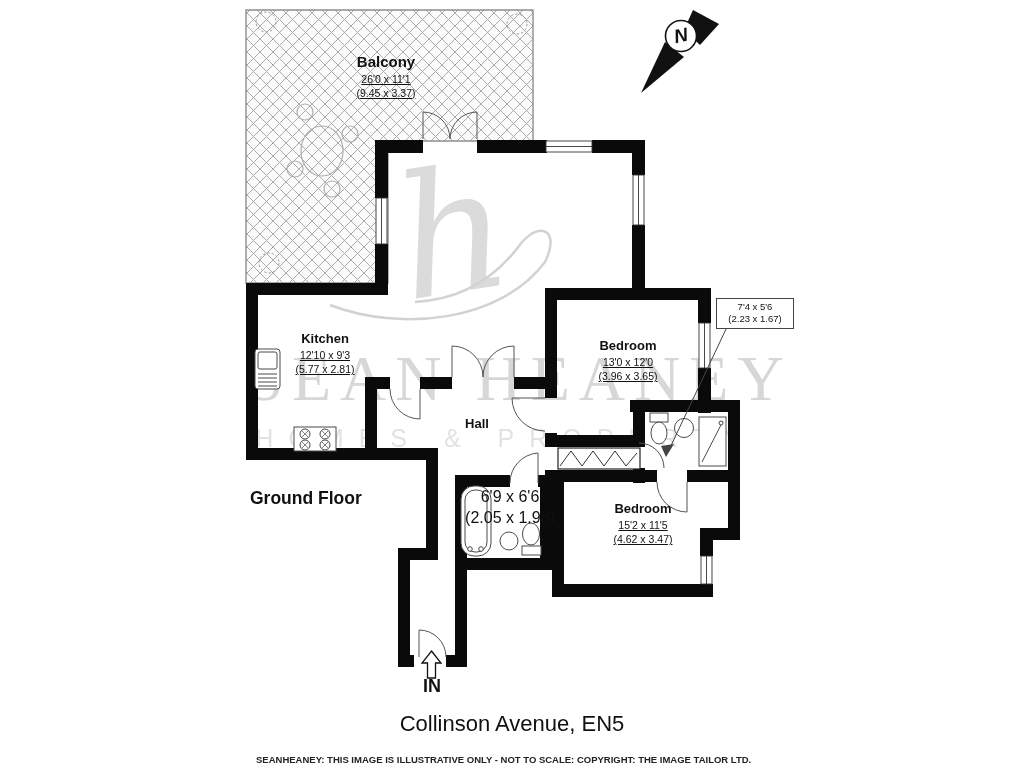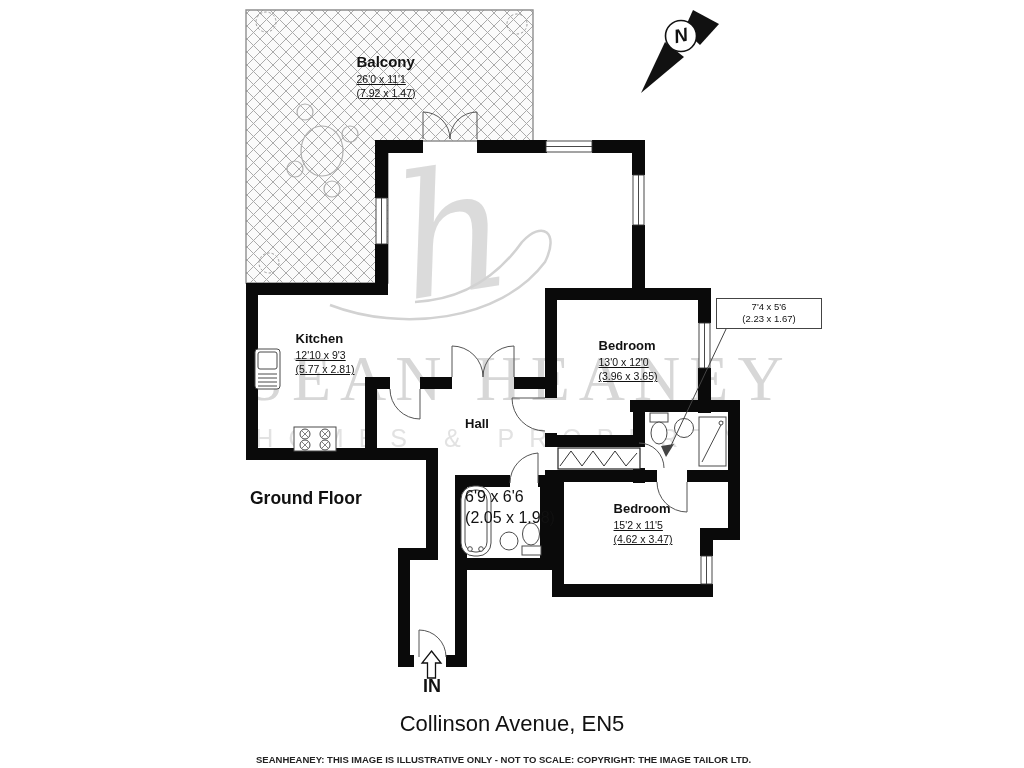--- a/index.html
+++ b/index.html
@@ -10,28 +10,28 @@
 
   
   .wm-monogram{position:absolute;left:398px;top:148px;font-family:"DejaVu Serif",serif;
     font-style:italic;font-size:170px;color:rgba(160,160,160,.38);transform:rotate(-9deg);line-height:1;}
   .wm-name{position:absolute;left:520px;top:342px;transform:translateX(-50%);
     font-family:"Liberation Serif",serif;font-size:64px;letter-spacing:9px;color:#d7d7d7;white-space:nowrap;}
   .wm-tagline{position:absolute;left:505px;top:424px;transform:translateX(-50%);
     font-size:25px;letter-spacing:15px;color:#e2e2e2;white-space:nowrap;}
 
   
-  .room-label{position:absolute;transform:translateX(-50%);white-space:nowrap;}
+  .room-label{position:absolute;text-align:center;transform:translateX(-50%);white-space:nowrap;}
   .rname{font-weight:bold;font-size:15px;line-height:1.3;}
   .rname-lg{font-weight:bold;font-size:13px;line-height:1.3;}
   .rdim{font-size:10.5px;line-height:1.35;text-decoration:underline;}
   .rdim-sm{font-size:16px;line-height:1.3;}
 
   .dim-box{position:absolute;left:716px;top:298px;width:76px;border:1px solid #444;background:#fff;
-    text-align:center;font-size:9.5px;line-height:1.3;padding:2px 14px;}
+    text-align:center;font-size:9.5px;line-height:1.3;padding:2px 0;}
 
   .floor-label{position:absolute;left:250px;top:488px;font-weight:bold;font-size:17.5px;}
   .in-label{position:absolute;left:432px;top:676px;transform:translateX(-50%);font-weight:bold;font-size:18px;}
   .north-n{position:absolute;left:681px;top:25px;transform:translateX(-50%) rotate(-12deg);
     font-style:italic;font-weight:bold;font-size:19px;}
 
   
   .footer-address{position:absolute;left:512px;top:711px;transform:translateX(-50%);font-size:22px;}
   .footer-area{position:absolute;left:512px;top:739px;transform:translateX(-50%);font-weight:bold;font-size:12.5px;}
   .footer-disclaimer{position:absolute;left:512px;top:754px;transform:translateX(-50%);font-weight:bold;font-size:9.5px;color:#222;}
@@ -194,21 +194,21 @@
     </g>
 
     <polygon points="431.5,651 441,663 435.5,663 435.5,678 427.5,678 427.5,663 422,663" fill="#fff" stroke="#111" stroke-width="1.3"></polygon>
   </svg>
 
   <div class="north-n">N</div>
 
   <div class="room-label" style="left:386px;top:52px;">
     <div class="rname">Balcony</div>
     <div class="rdim">26'0 x 11'1</div>
-    <div class="rdim">(7.92 x 1.47)</div>
+    <div class="rdim">(9.45 x 3.37)</div>
   </div>
 
 
   <div class="room-label" style="left:325px;top:331px;">
     <div class="rname-lg">Kitchen</div>
     <div class="rdim">12'10 x 9'3</div>
     <div class="rdim">(5.77 x 2.81)</div>
   </div>
 
   <div class="room-label" style="left:477px;top:416px;">

